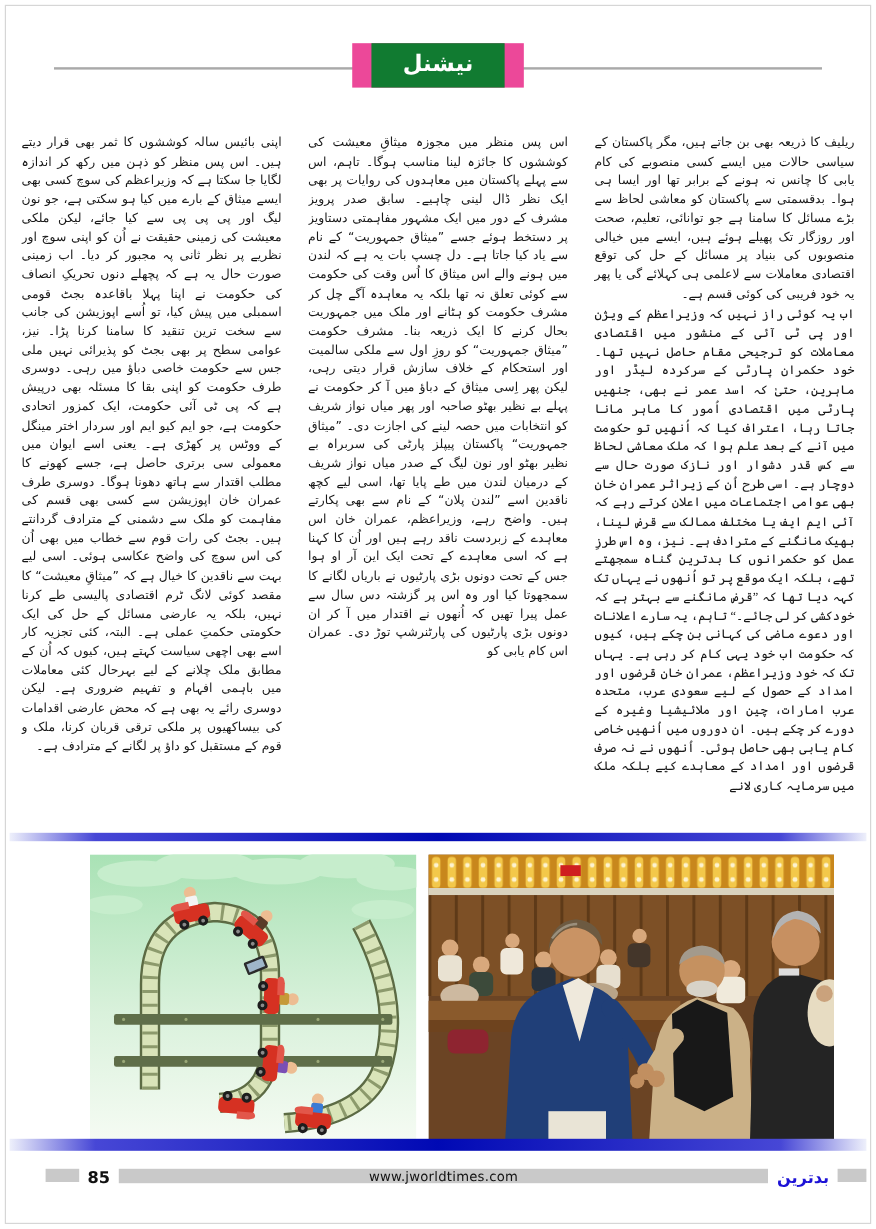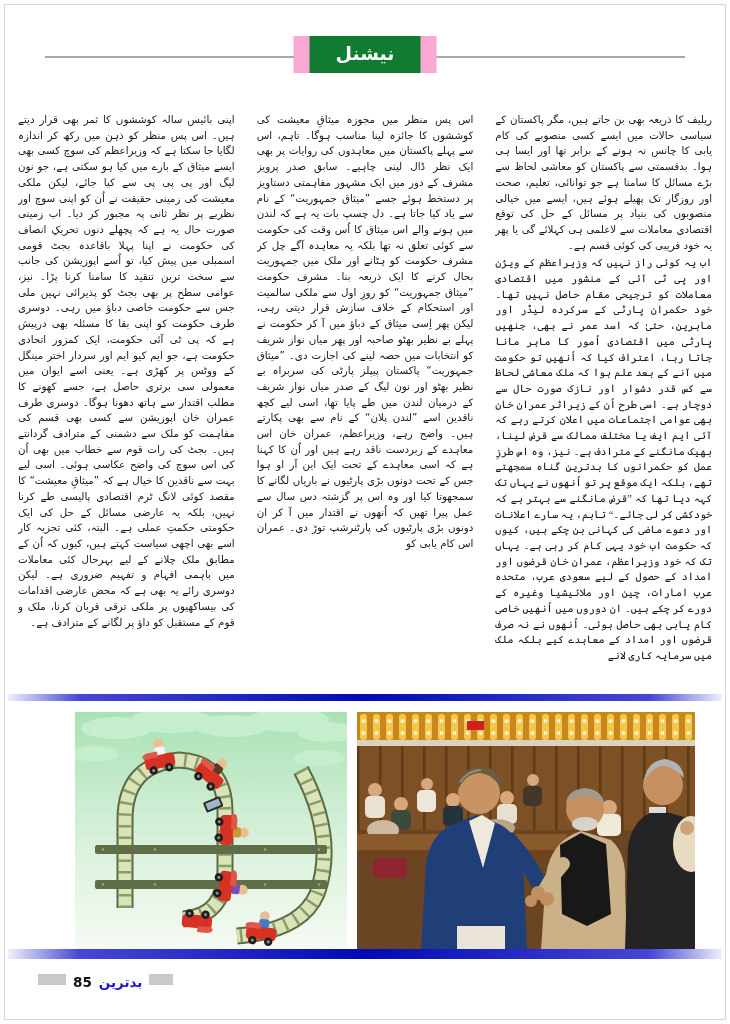--- a/index.html
+++ b/index.html
@@ -3,21 +3,21 @@
 <meta charset="utf-8">
 <style>
   html,body{margin:0;padding:0;background:#ffffff;}
   #page{
     position:relative;width:730px;height:1024px;background:#ffffff;
     font-family:"DejaVu Sans",sans-serif;overflow:hidden;
   }
   .scan-frame{position:absolute;inset:4px;border:1px solid #d6d6d6;pointer-events:none;}
   
   .header-rule{position:absolute;top:56px;left:45px;right:45px;height:2px;background:#a9a9a9;}
-  .badge-wrap{position:absolute;top:36px;left:50%;transform:translateX(-50%);background:#f9a8d4;padding:0 16px;}
+  .badge-wrap{position:absolute;top:36px;left:50%;transform:translateX(-50%);background:#ec4899;padding:0 16px;}
   .section-badge{
     display:block;background:#117b31;color:#ffffff;font-weight:bold;
     font-size:19px;line-height:1;padding:8px 26px 10px;direction:rtl;
   }
   
   .columns{
     position:absolute;top:112px;left:18px;width:694px;height:588px;
     display:flex;gap:22px;direction:rtl;
   }
   .col{
@@ -260,16 +260,19 @@
         <circle cx="330" cy="116" r="7" fill="#caa27c"></circle>
       </g>
     </svg>
   </div>
 
   <div class="bar bar-bottom"></div>
 
   <div class="footer">
     <div class="cap cap-left"></div>
     <span class="pageno">85</span>
+    <div class="urlbar">
+      <span>www.jworldtimes.com</span>
+    </div>
     <span class="month">بدترین</span>
     <div class="cap cap-right"></div>
   </div>
 </div>
 
 </body></html>

